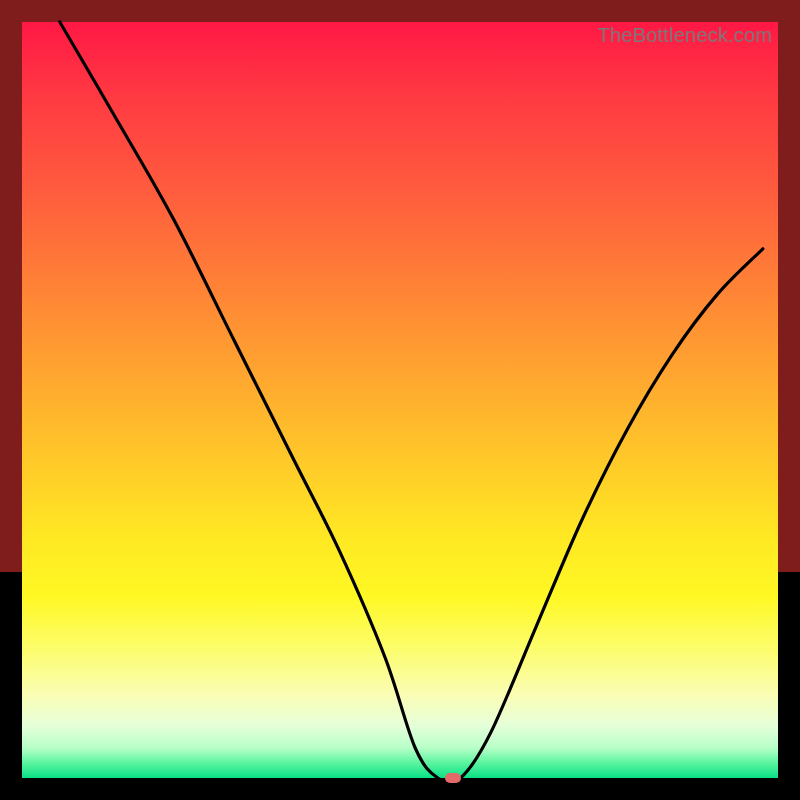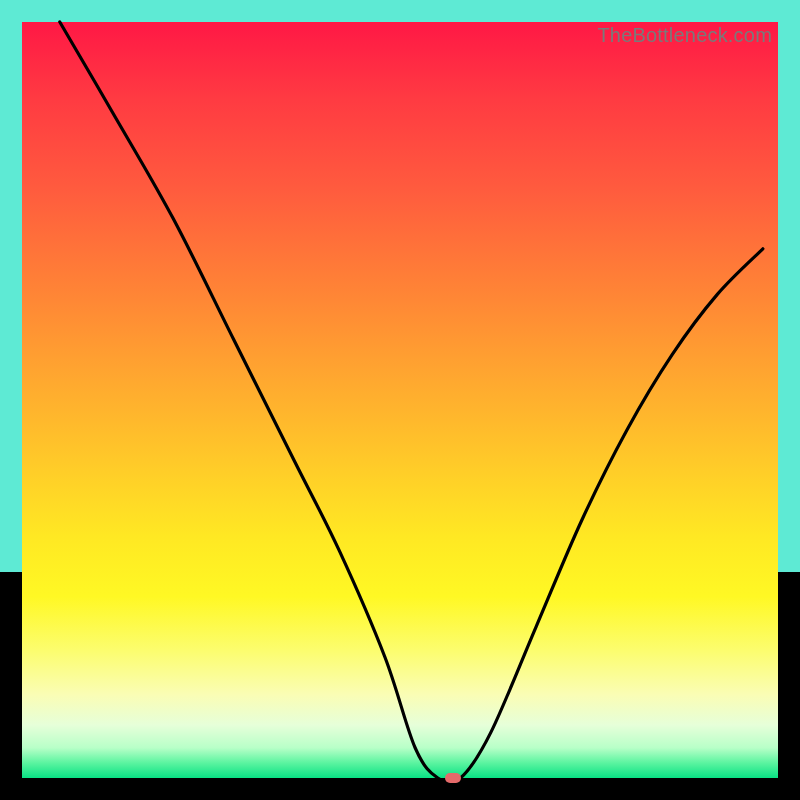--- a/index.html
+++ b/index.html
@@ -8,21 +8,21 @@
     width: 800px;
     height: 800px;
     background: #000;
     overflow: hidden;
     font-family: Arial, Helvetica, sans-serif;
   }
   .frame {
     position: relative;
     width: 800px;
     height: 572px;
-    background: #5eead4;
+    background: #7f1d1d;
   }
   .plot {
     position: absolute;
     left: 22px;
     top: 22px;
     width: 756px;
     height: 756px;
     
     background: linear-gradient(
       to bottom,

